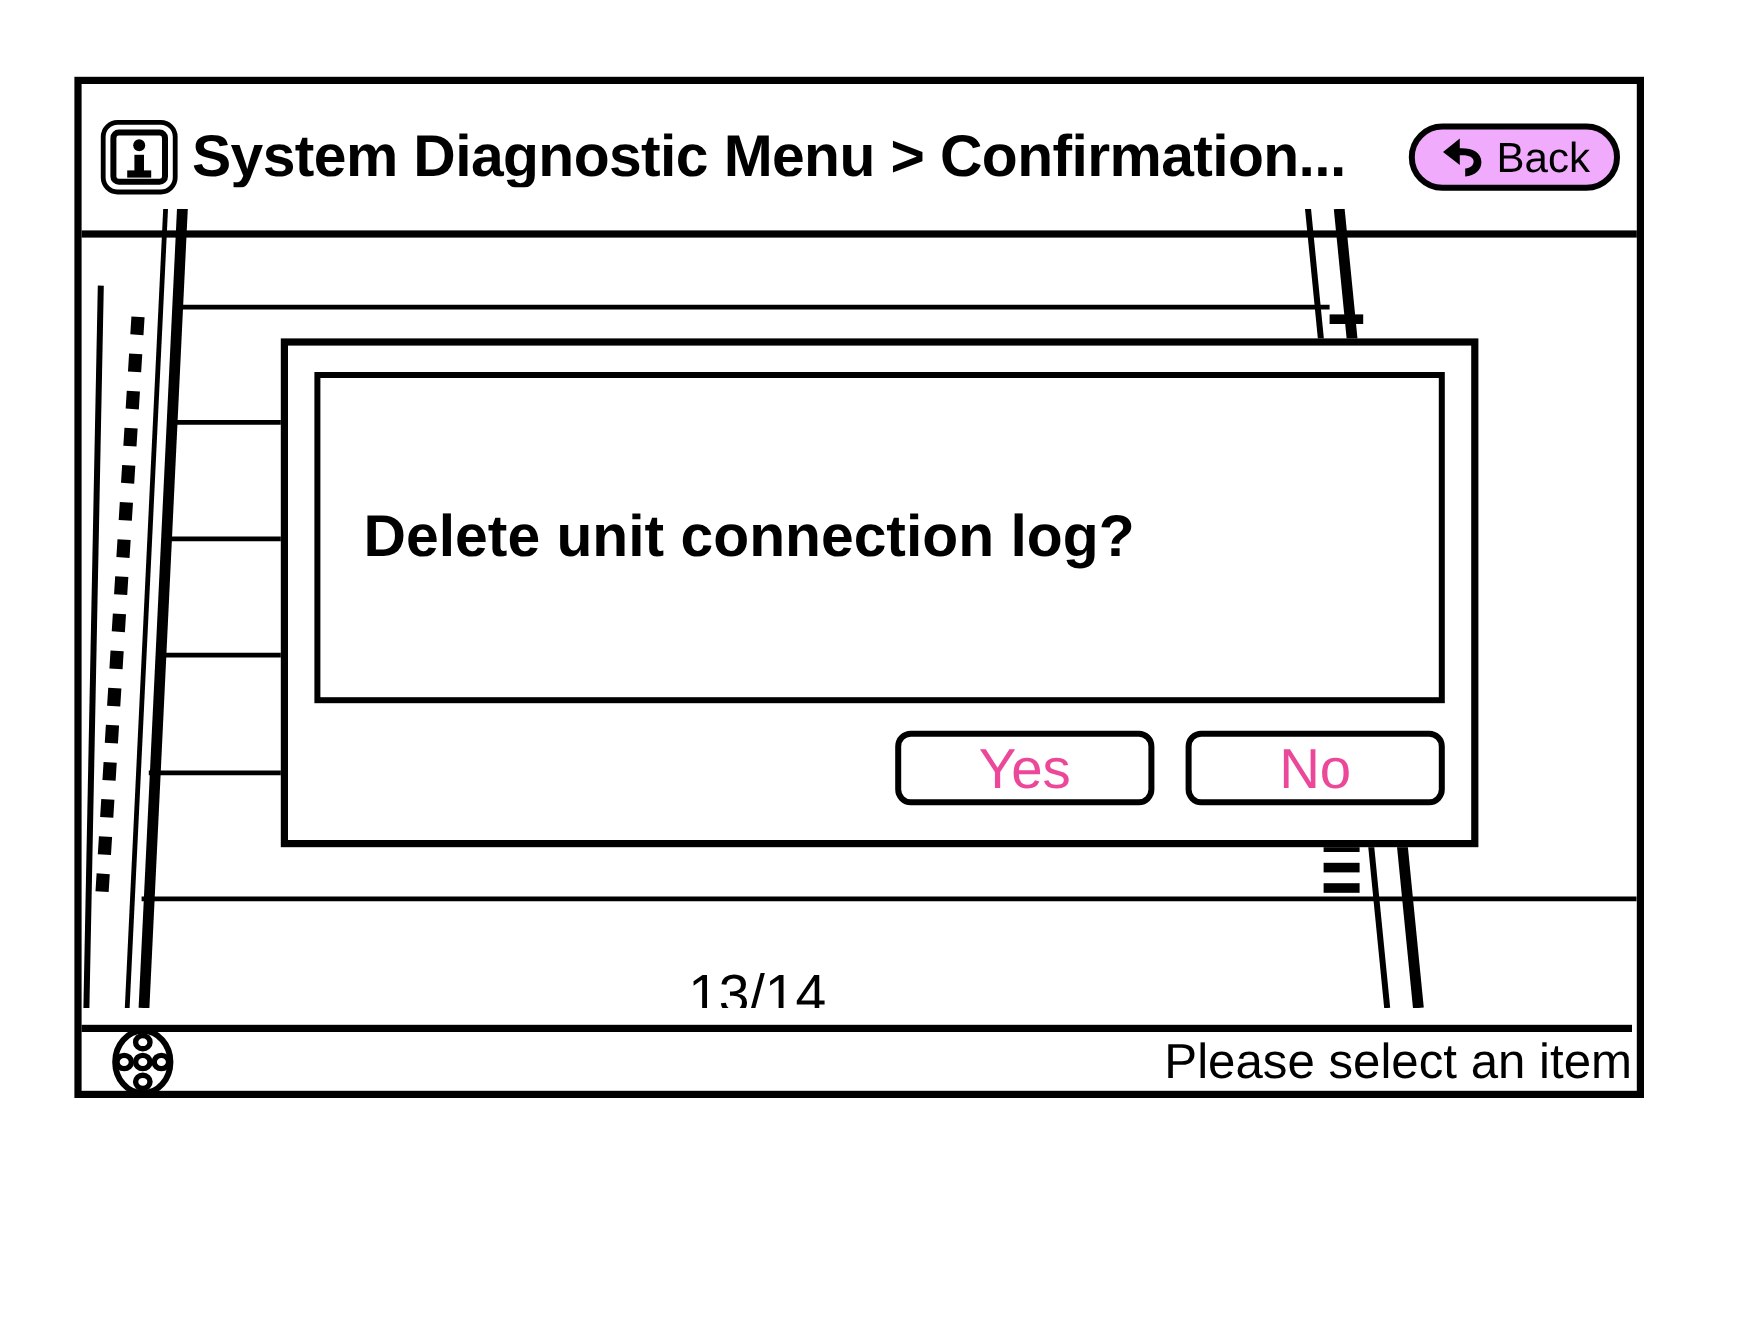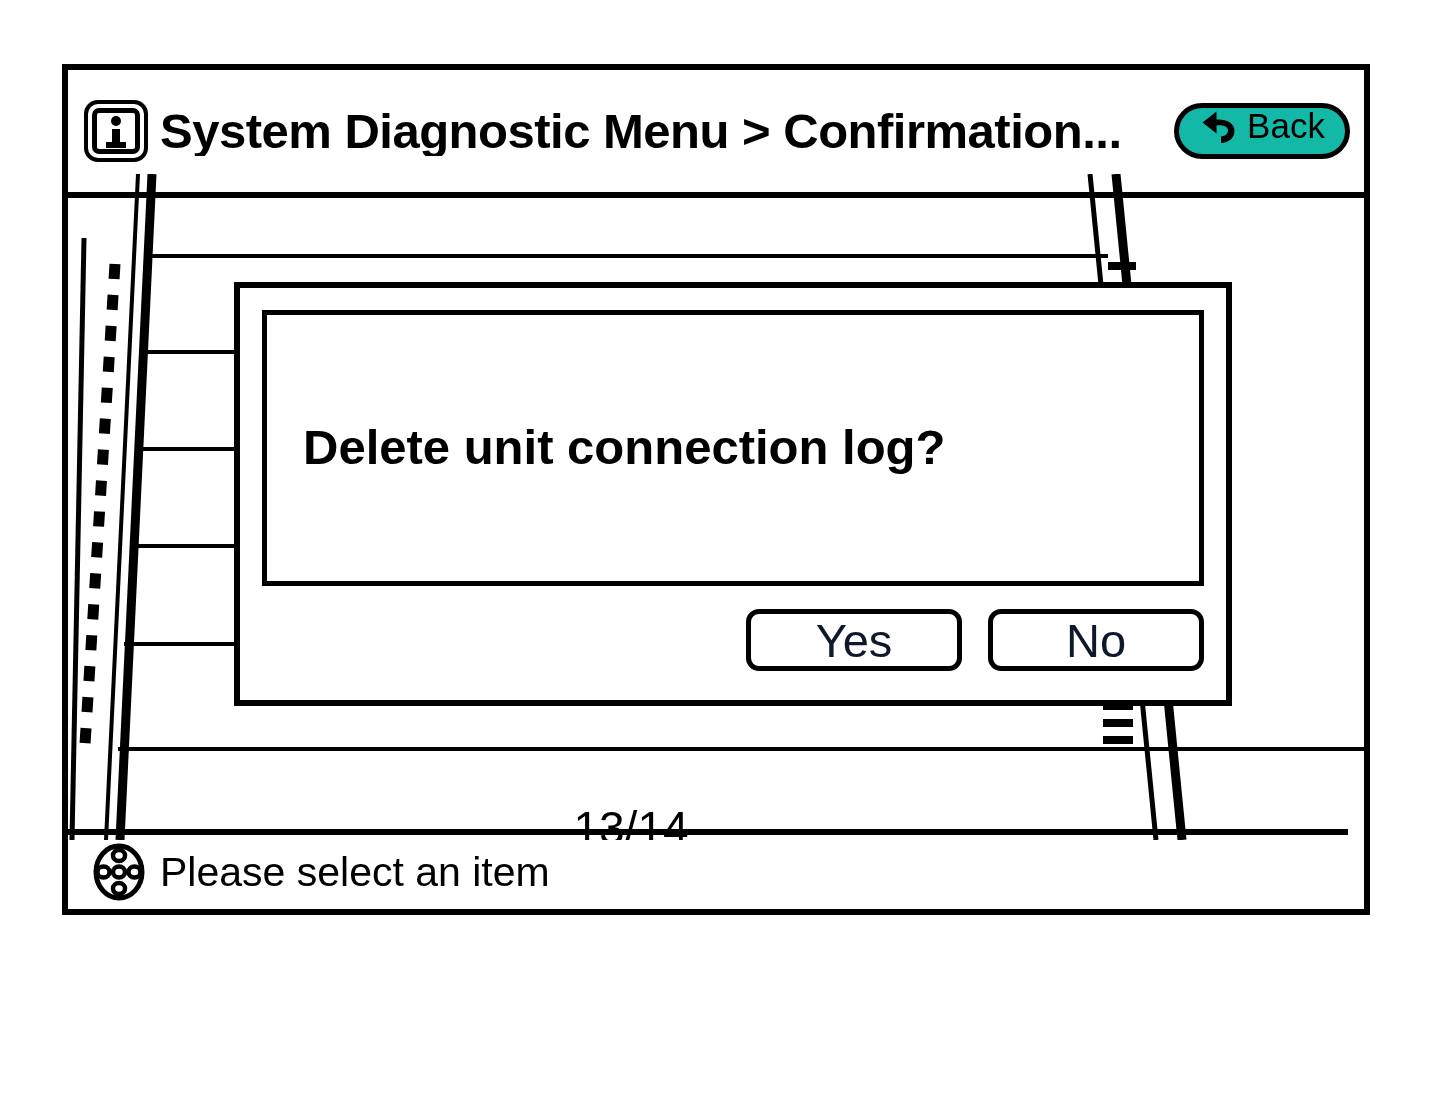--- a/index.html
+++ b/index.html
@@ -99,25 +99,25 @@
     flex: 1 1 auto;
   }
   #back-button {
     flex: 0 0 auto;
     height: 56px;
     min-width: 176px;
     border: 5px solid #000;
     border-radius: 30px;
     box-sizing: border-box;
     display: flex;
-    align-items: flex-start;
+    align-items: center;
     justify-content: center;
     gap: 8px;
     padding: 0 16px;
-    background: #14b8a6;
+    background: #f0abfc;
   }
   #back-label {
     font-size: 35px;
     line-height: 1;
     font-weight: normal;
   }
   .back-arrow-svg { display: block; }
 
   
   #content-area {
@@ -197,36 +197,37 @@
     border-radius: 13px;
     box-sizing: border-box;
     background: #fff;
     display: flex;
     align-items: center;
     justify-content: center;
     font-size: 47px;
     font-weight: normal;
     line-height: 1;
     font-family: "Liberation Sans", sans-serif;
-    color: #0f172a;
+    color: #ec4899;
     padding: 0;
   }
 
   
   #status-bar {
     position: absolute;
     left: 0;
-    right: 16px;
+    right: 4px;
     bottom: 0;
-    height: 80px;
+    height: 55px;
     border-top: 6px solid #000;
     box-sizing: border-box;
     display: flex;
     align-items: center;
     padding-left: 24px;
+    justify-content: space-between;
   }
   #dpad-icon { flex: 0 0 auto; display: block; }
   #status-text {
     font-size: 41px;
     margin-left: 14px;
     line-height: 1;
   }
 </style>
 </head>
 <body>

